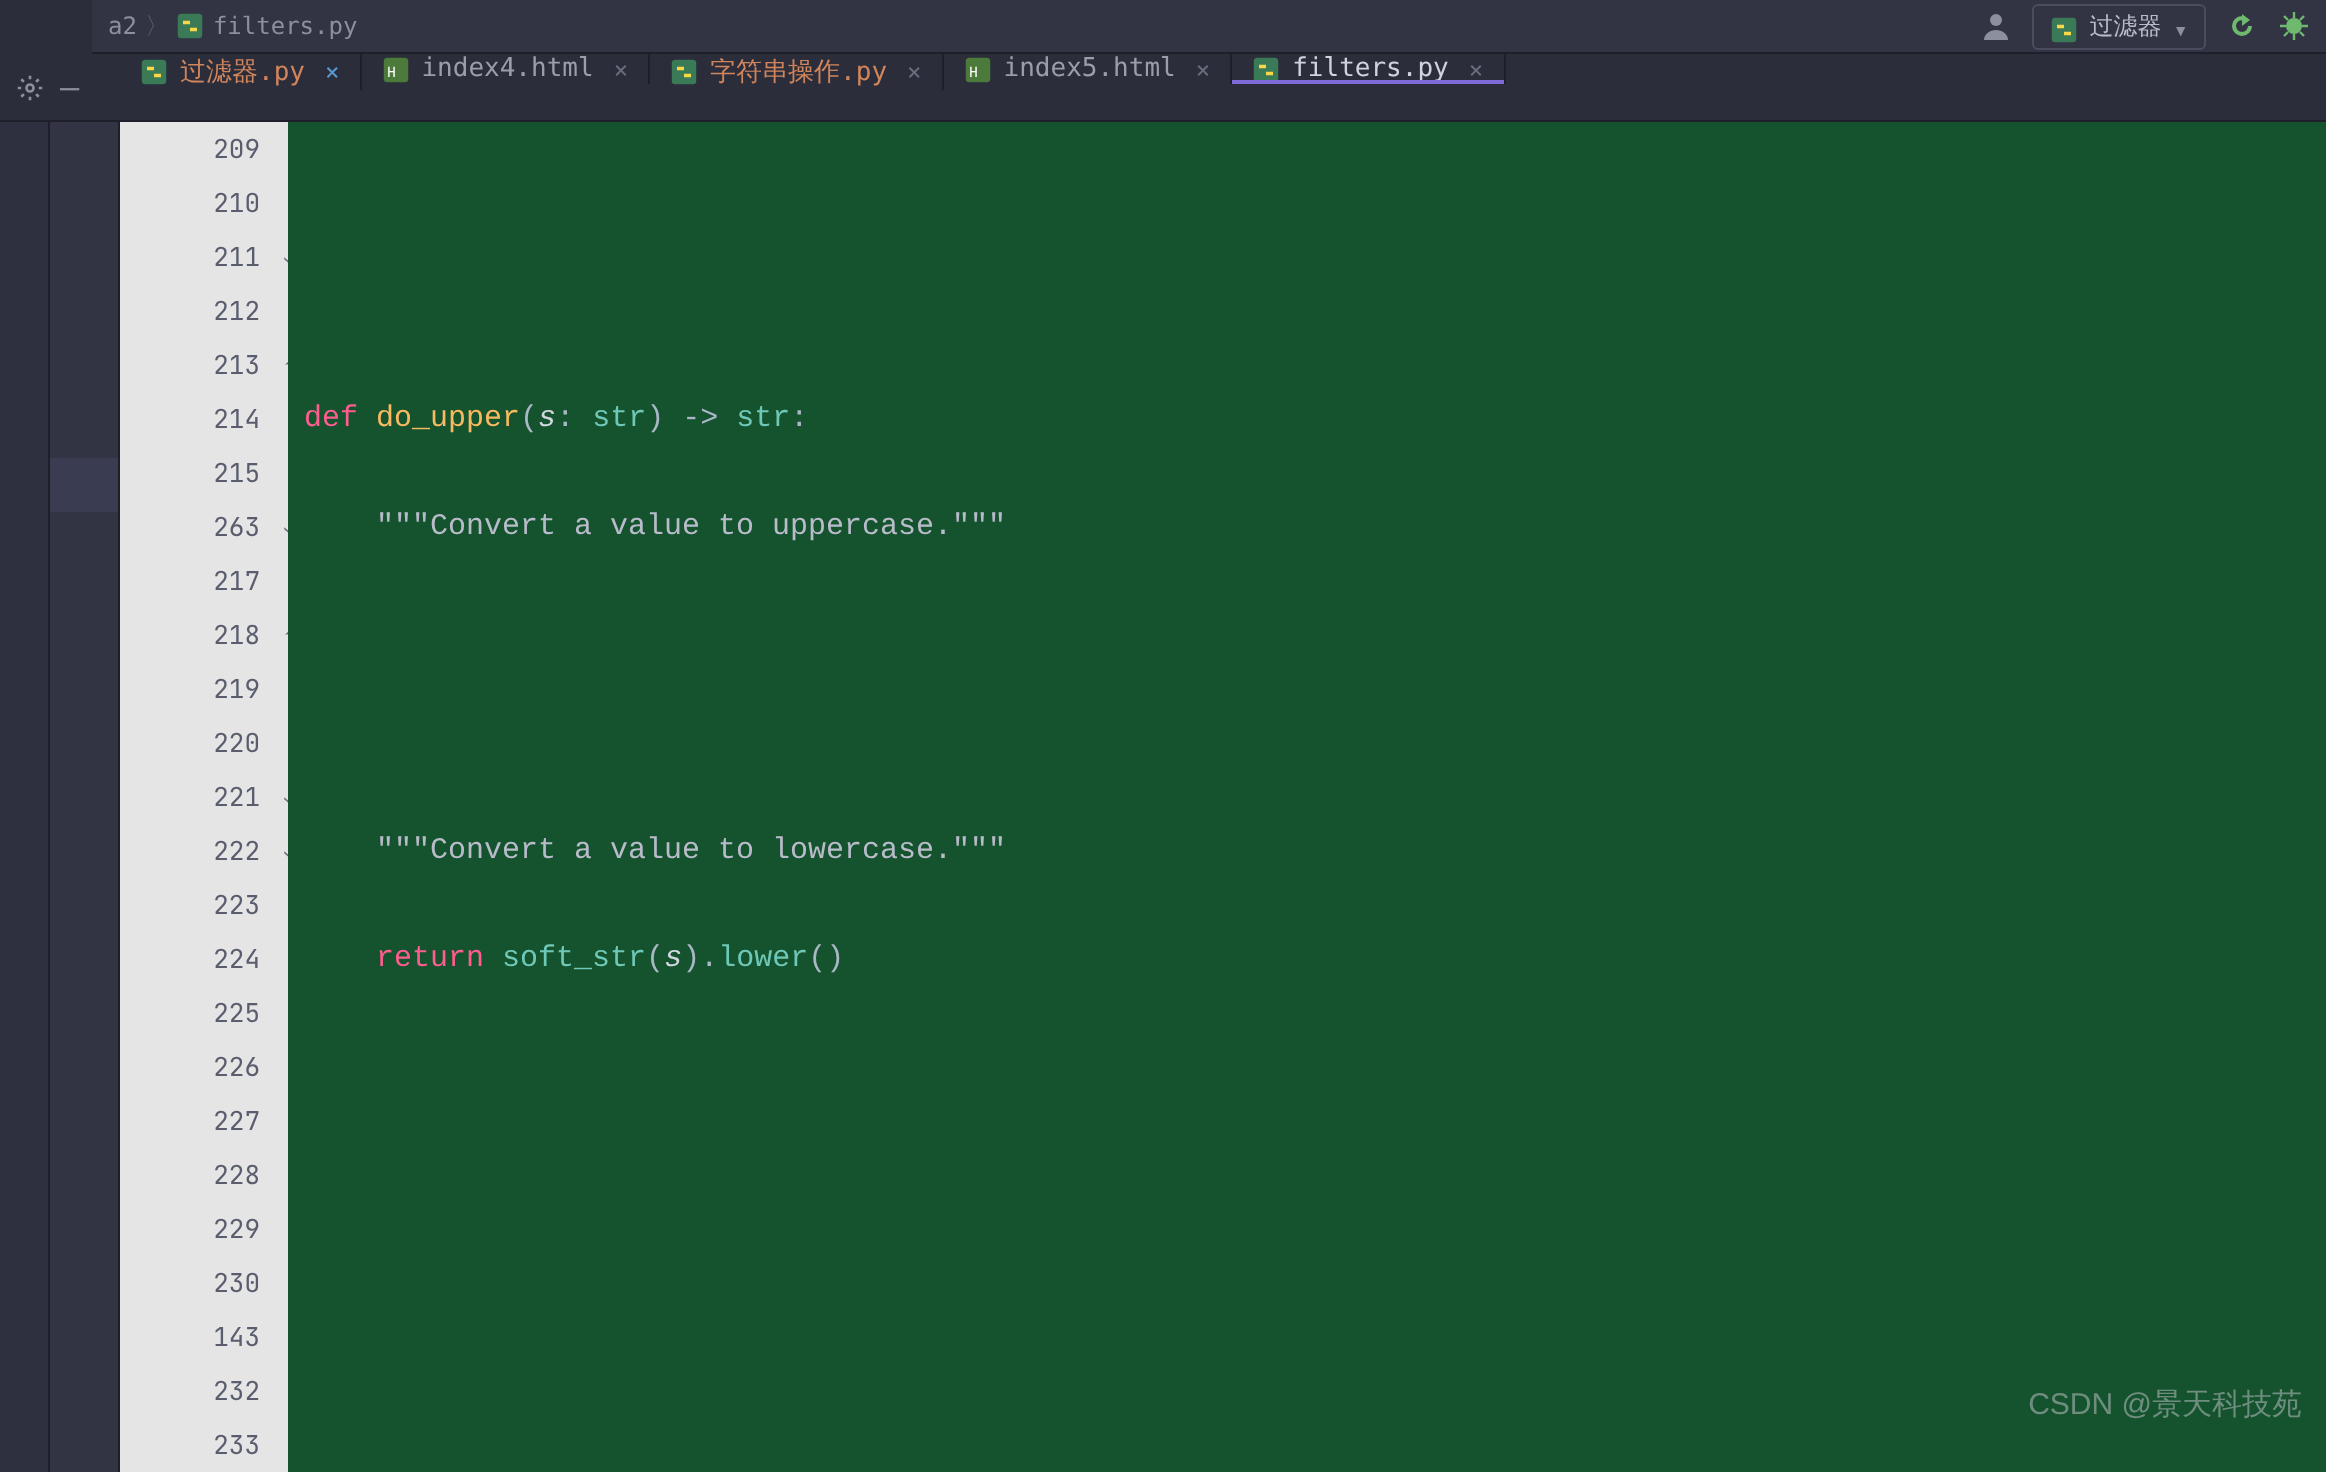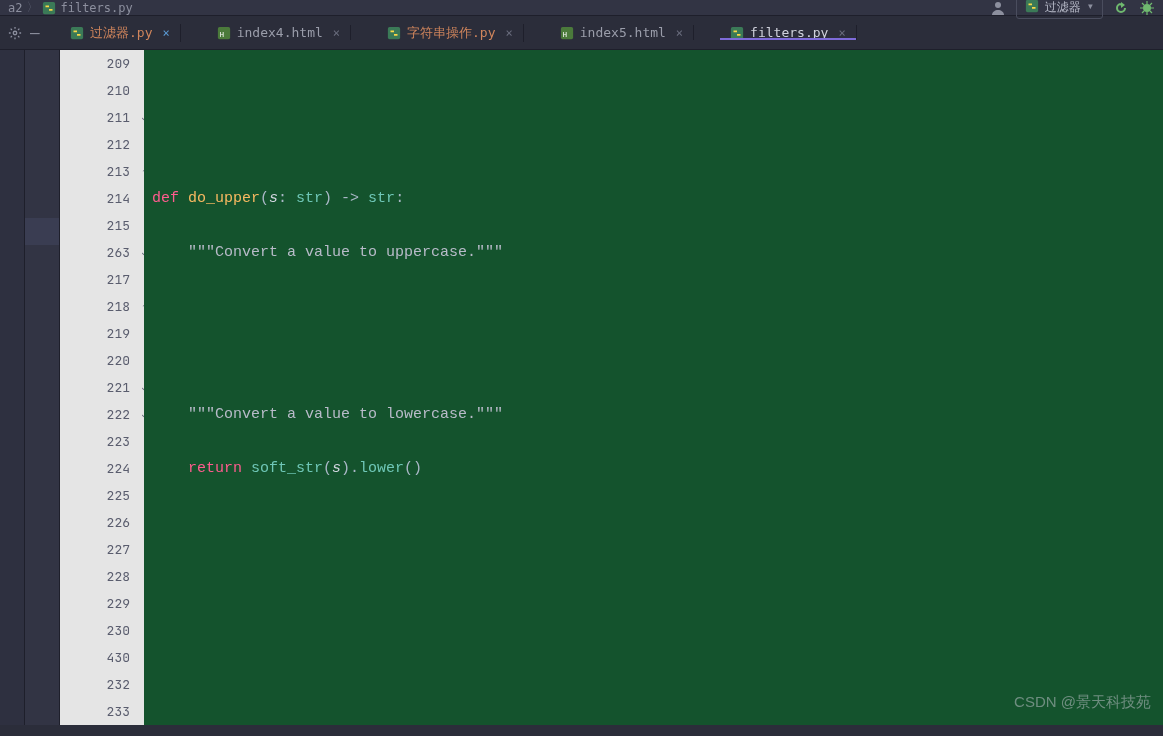--- a/index.html
+++ b/index.html
@@ -6,44 +6,45 @@
 body {
   background: #2b2d3a;
   font-family: "Consolas", "Monaco", monospace;
   font-size: 13px;
   color: #a9b7c6;
   overflow: hidden;
   width: 1163px;
   height: 736px;
 }
 .top-bar {
-  height: 16px;
+  height: 27px;
   display: flex;
   align-items: center;
   justify-content: space-between;
   background: #323444;
   border-bottom: 1px solid #1e1f2b;
   padding: 0 8px;
+  margin-left: 46px;
 }
 .breadcrumb {
   display: flex;
   align-items: center;
   gap: 4px;
   font-size: 12px;
   color: #8c8f9e;
 }
 .breadcrumb .sep { color: #5a5d6e; }
 .top-right {
   display: flex;
   align-items: center;
   gap: 10px;
 }
 .run-config {
   display: flex;
-  align-items: flex-start;
+  align-items: flex-end;
   gap: 6px;
   border: 1px solid #4a4d5e;
   border-radius: 3px;
   padding: 2px 8px;
   font-size: 12px;
   color: #b8bbc9;
 }
 .icon-btn {
   cursor: pointer;
   display: flex;
@@ -58,23 +59,22 @@
 }
 .toolbar-left {
   display: flex;
   align-items: center;
   gap: 8px;
   padding: 0 8px;
   width: 60px;
 }
 .tabs {
   display: flex;
-  align-items: center;
+  align-items: flex-start;
   height: 100%;
-  gap: 26px;
 }
 .tab {
   display: flex;
   align-items: center;
   gap: 6px;
   padding: 0 10px;
   font-size: 13px;
   color: #9a9daa;
   cursor: pointer;
   border-right: 1px solid #1e1f2b;
@@ -299,21 +299,21 @@
     <div class="ln">221</div>
     <div class="ln">222</div>
     <div class="ln">223</div>
     <div class="ln">224</div>
     <div class="ln">225</div>
     <div class="ln">226</div>
     <div class="ln">227</div>
     <div class="ln">228</div>
     <div class="ln">229</div>
     <div class="ln">230</div>
-    <div class="ln">430</div>
+    <div class="ln">143</div>
     <div class="ln">232</div>
     <div class="ln">233</div>
     <div class="fold-marks">
       <span class="fold-mark" style="top:54px">⌄</span>
       <span class="fold-mark" style="top:108px">⌃</span>
       <span class="fold-mark" style="top:189px">⌄</span>
       <span class="fold-mark" style="top:243px">⌃</span>
       <span class="fold-mark" style="top:324px">⌄</span>
       <span class="fold-mark" style="top:351px">⌄</span>
     </div>

